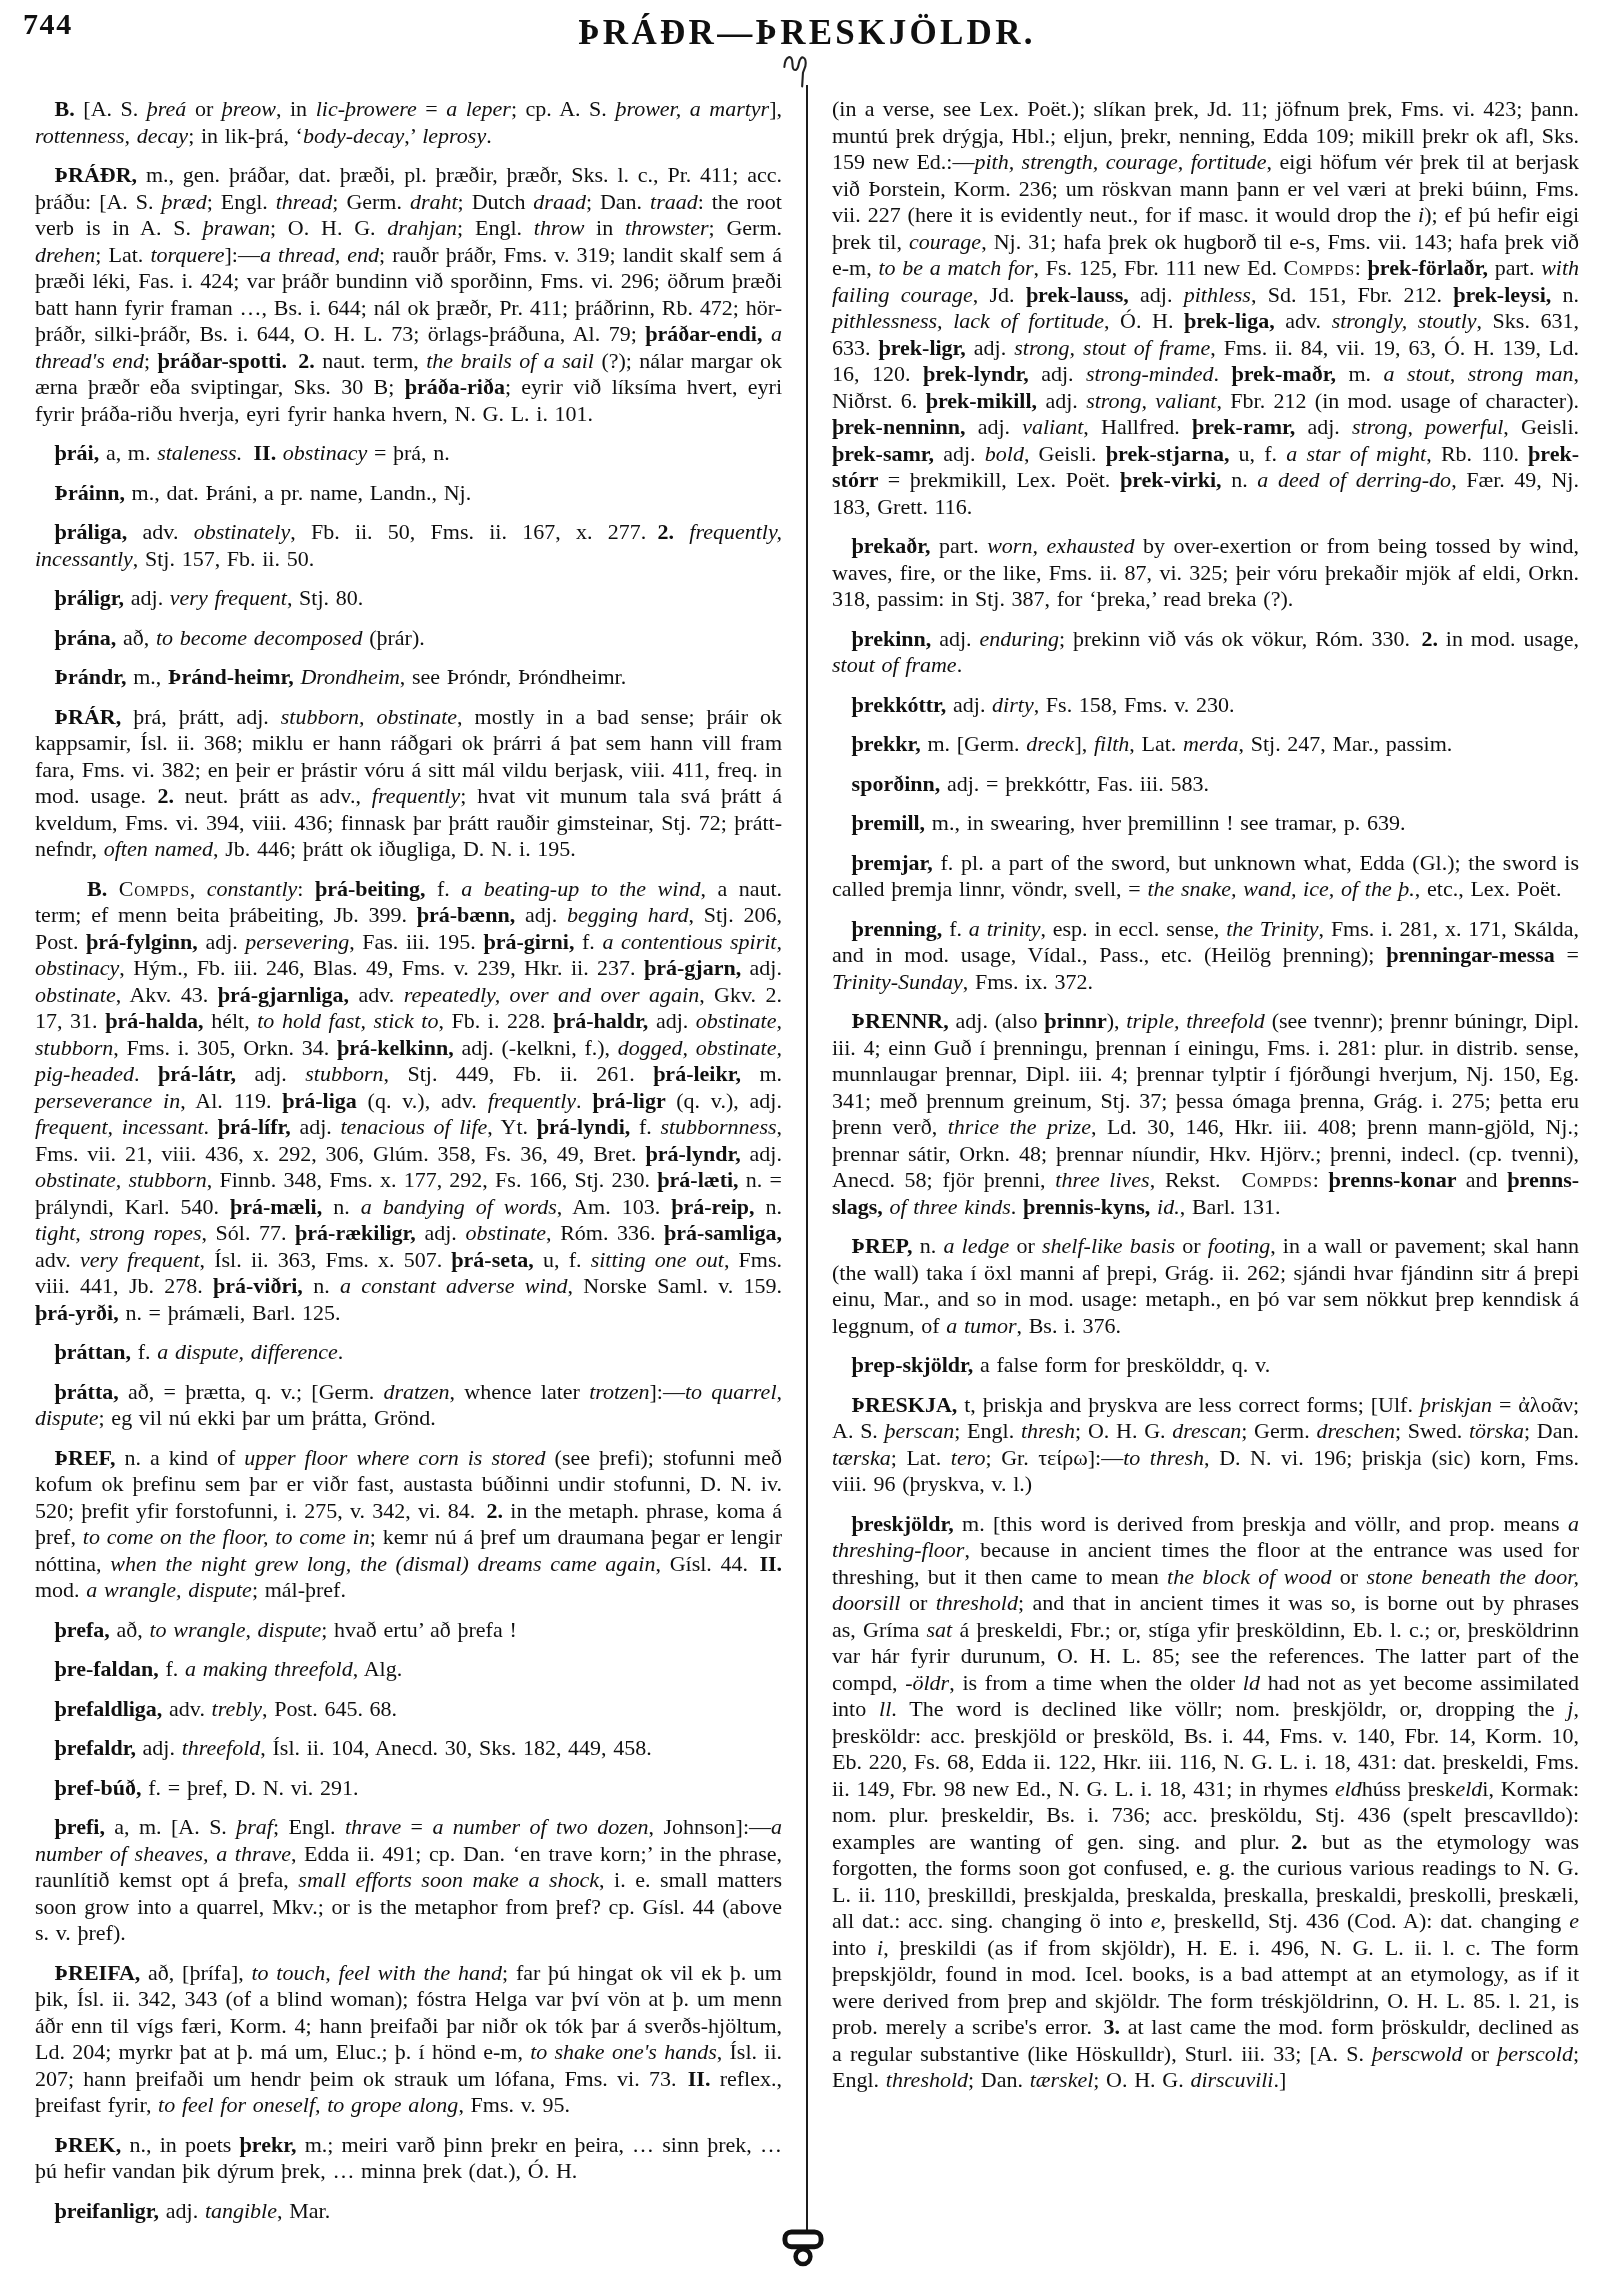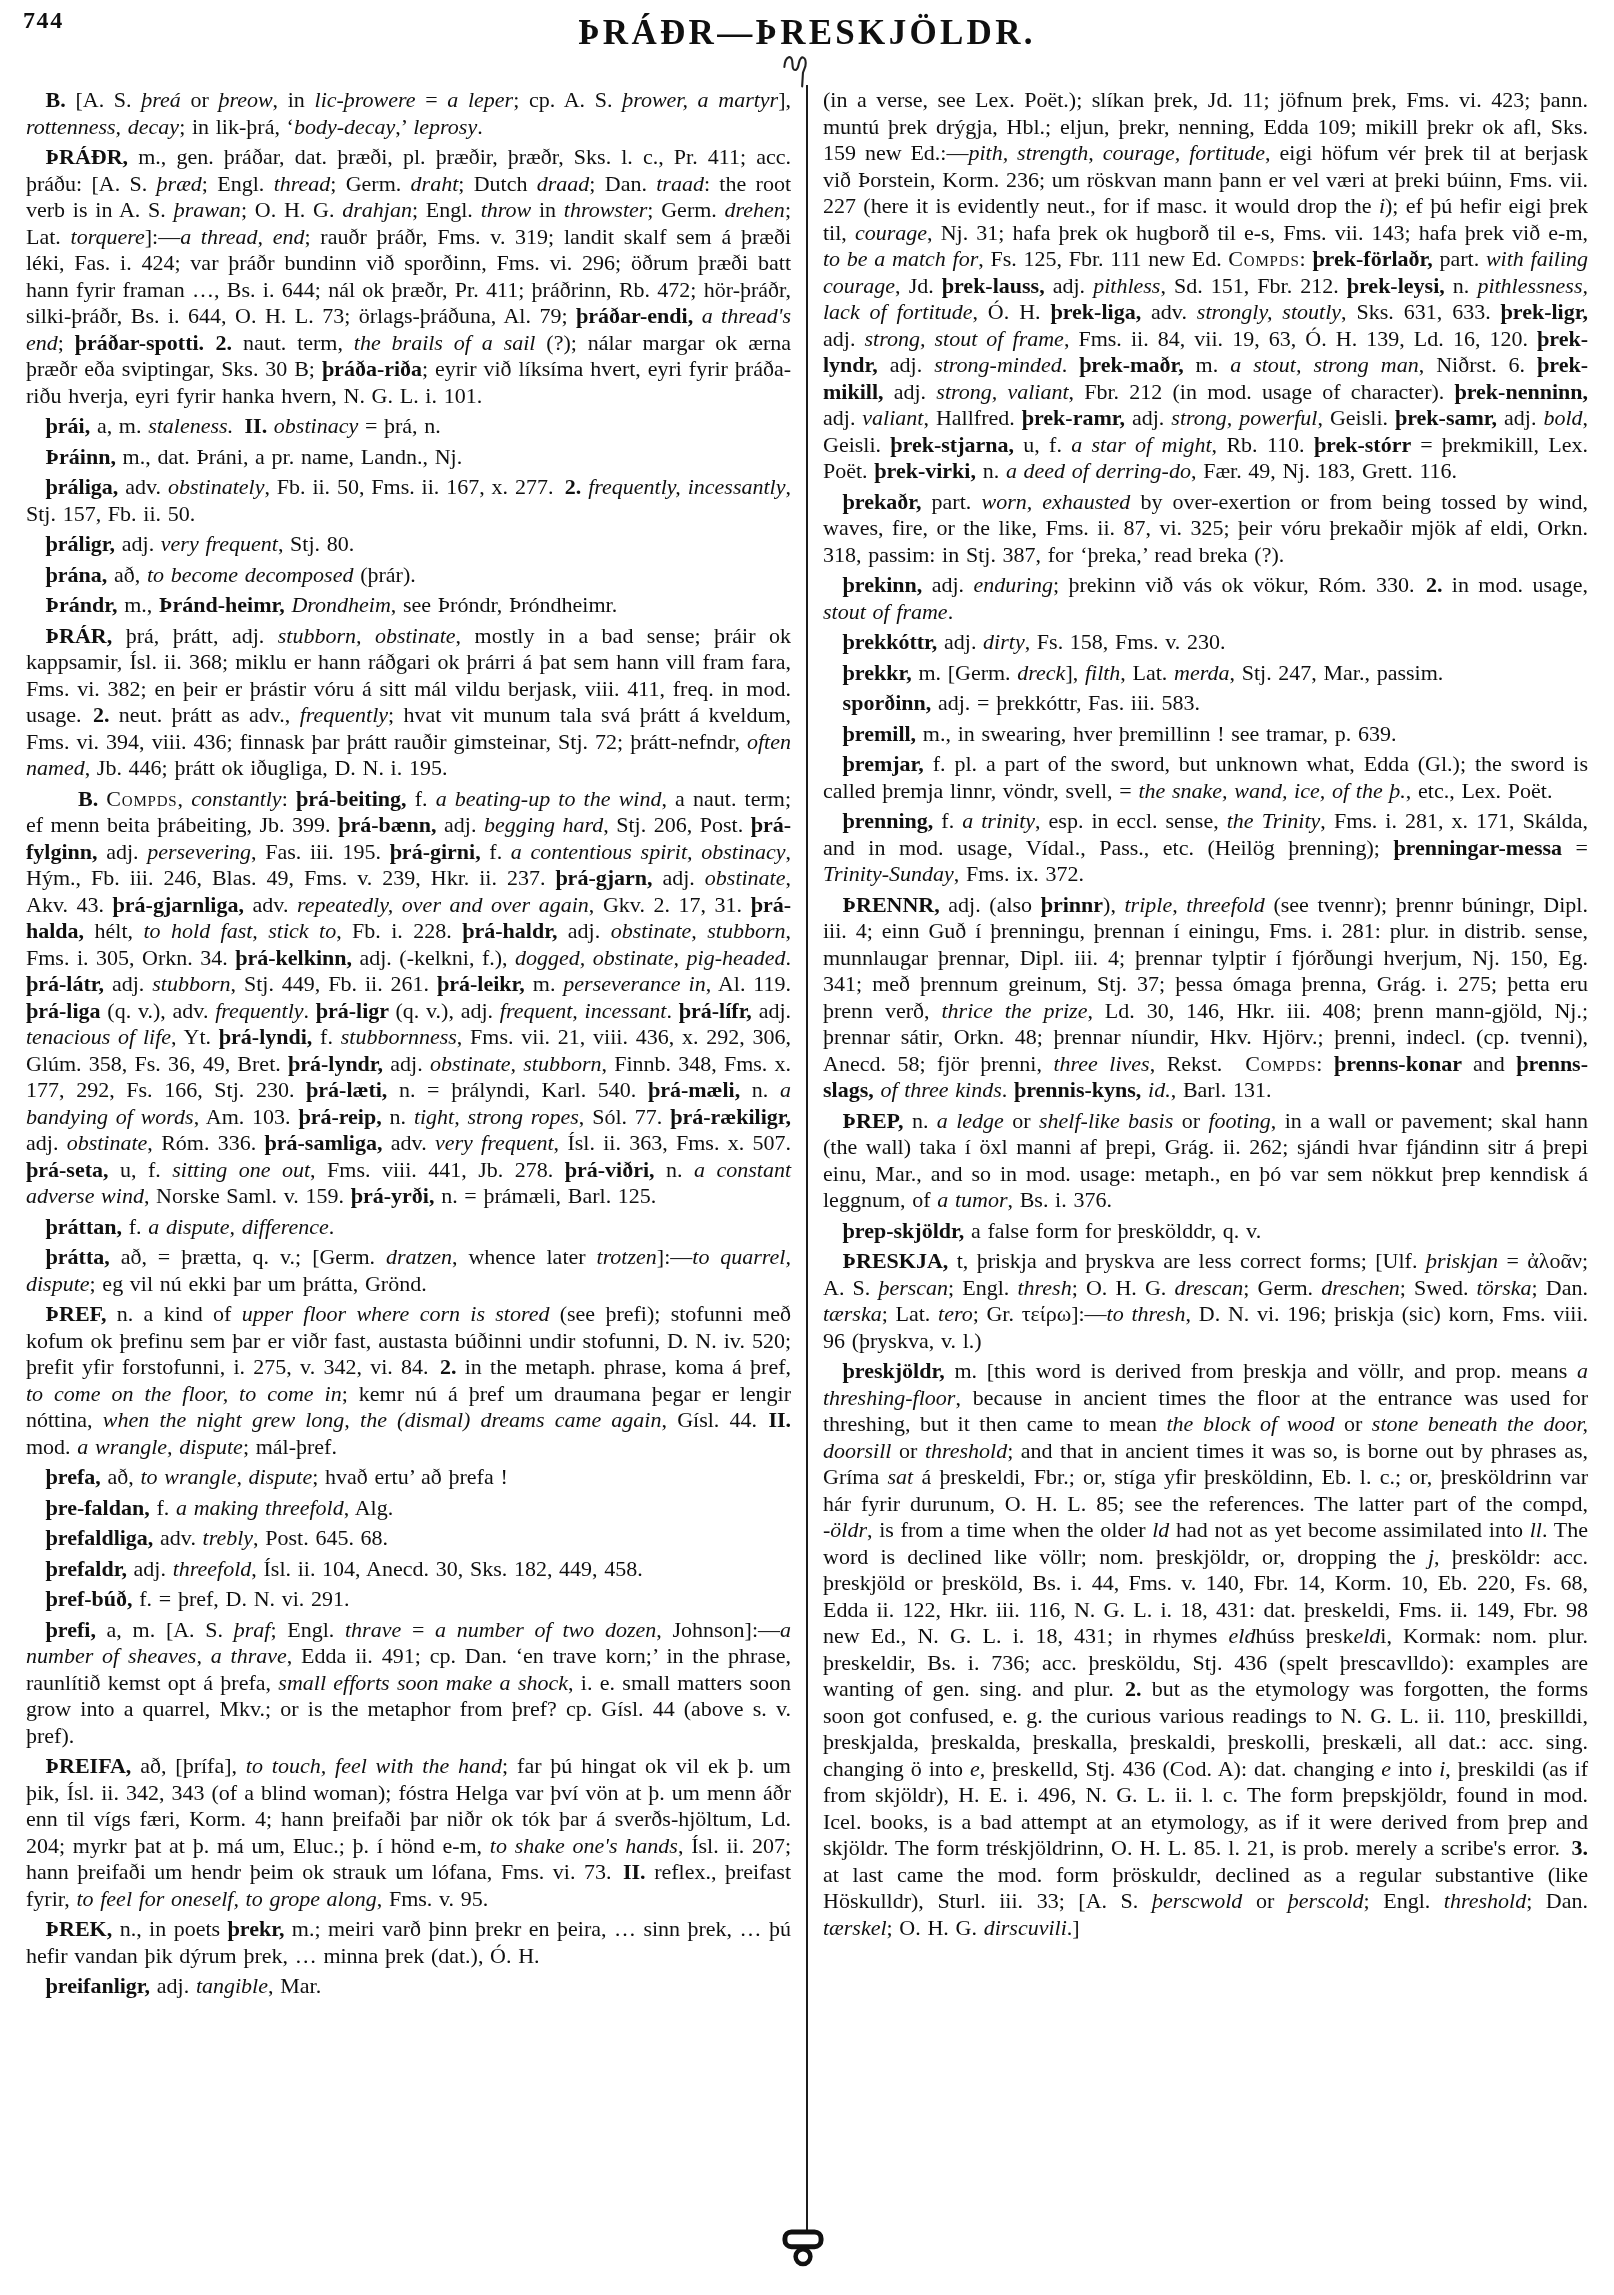--- a/index.html
+++ b/index.html
@@ -4,36 +4,36 @@
 <style>
   html,body{margin:0;padding:0;}
   body{
     width:1614px;height:2295px;position:relative;
     background:#ffffff;color:#101010;
     font-family:"Liberation Serif","DejaVu Serif",serif;
     overflow:hidden;
   }
   .page-number{
     position:absolute;left:23px;top:6.5px;
-    font-size:24px;font-weight:bold;letter-spacing:1.6px;
+    font-size:30px;font-weight:bold;letter-spacing:1.6px;
   }
   .running-title{
     position:absolute;left:0;top:13px;width:100%;
     text-align:center;font-size:35px;letter-spacing:3.3px;
     font-weight:600;
   }
   .col{
     position:absolute;top:83px;height:2203px;overflow:hidden;
     width:773px;
     font-size:22px;line-height:26.5px;text-align:justify;
     word-spacing:1.2px;
   }
   .col-left{left:22px;}
   .col-right{left:819px;}
-  .entry{margin:4px;text-indent:19.6px;}
+  .entry{margin:13px;text-indent:19.6px;}
   .entry.section{text-indent:52px;}
   .entry.cont{text-indent:0;}
   .b{font-weight:bold;}
   .i{font-style:italic;}
   .sc{font-variant:small-caps;letter-spacing:0.8px;}
   .num{font-weight:bold;margin-left:11.4px;}
   .num-sc{font-variant:small-caps;margin-left:11.4px;letter-spacing:0.8px;}
   .divider{
     position:absolute;left:806px;top:85px;width:2.4px;height:2149px;
     background:#1c1c1c;

